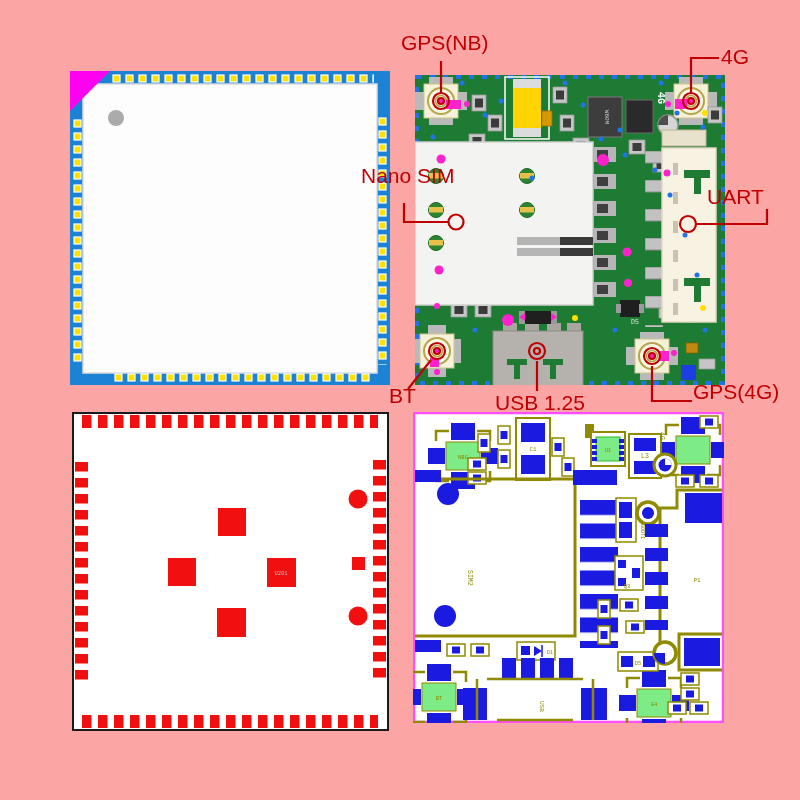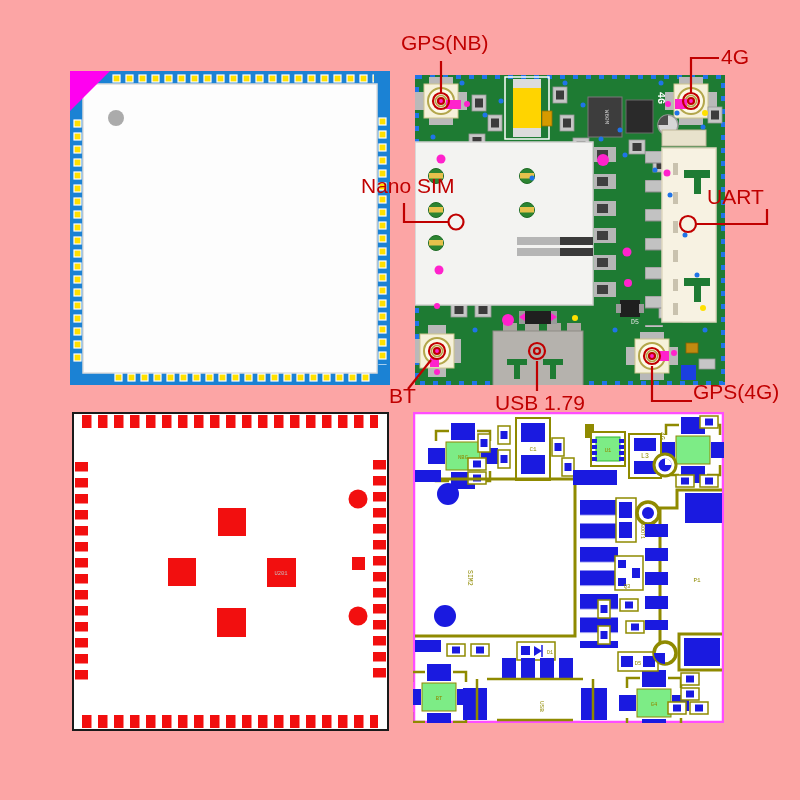--- a/index.html
+++ b/index.html
@@ -470,19 +470,19 @@
         <circle cx="537" cy="351" r="3"></circle>
 
       <path d="M692,401 H652 V366"></path>
       <circle cx="652" cy="356" r="8"></circle>
         <circle cx="652" cy="356" r="3"></circle>
     </g>
   </svg>
 
   <div class="callout-label" style="left:401px;top:31px">GPS(NB)</div>
   <div class="callout-label" style="left:721px;top:45px">4G</div>
-  <div class="callout-label" style="left:361px;top:174px">Nano SIM</div>
+  <div class="callout-label" style="left:361px;top:164px">Nano SIM</div>
   <div class="callout-label" style="left:707px;top:185px">UART</div>
   <div class="callout-label" style="left:389px;top:384px">BT</div>
-  <div class="callout-label" style="left:495px;top:391px">USB 1.79</div>
+  <div class="callout-label" style="left:495px;top:391px">USB 1.25</div>
   <div class="callout-label" style="left:693px;top:380px">GPS(4G)</div>
 
 </div>
 
 </body></html>

